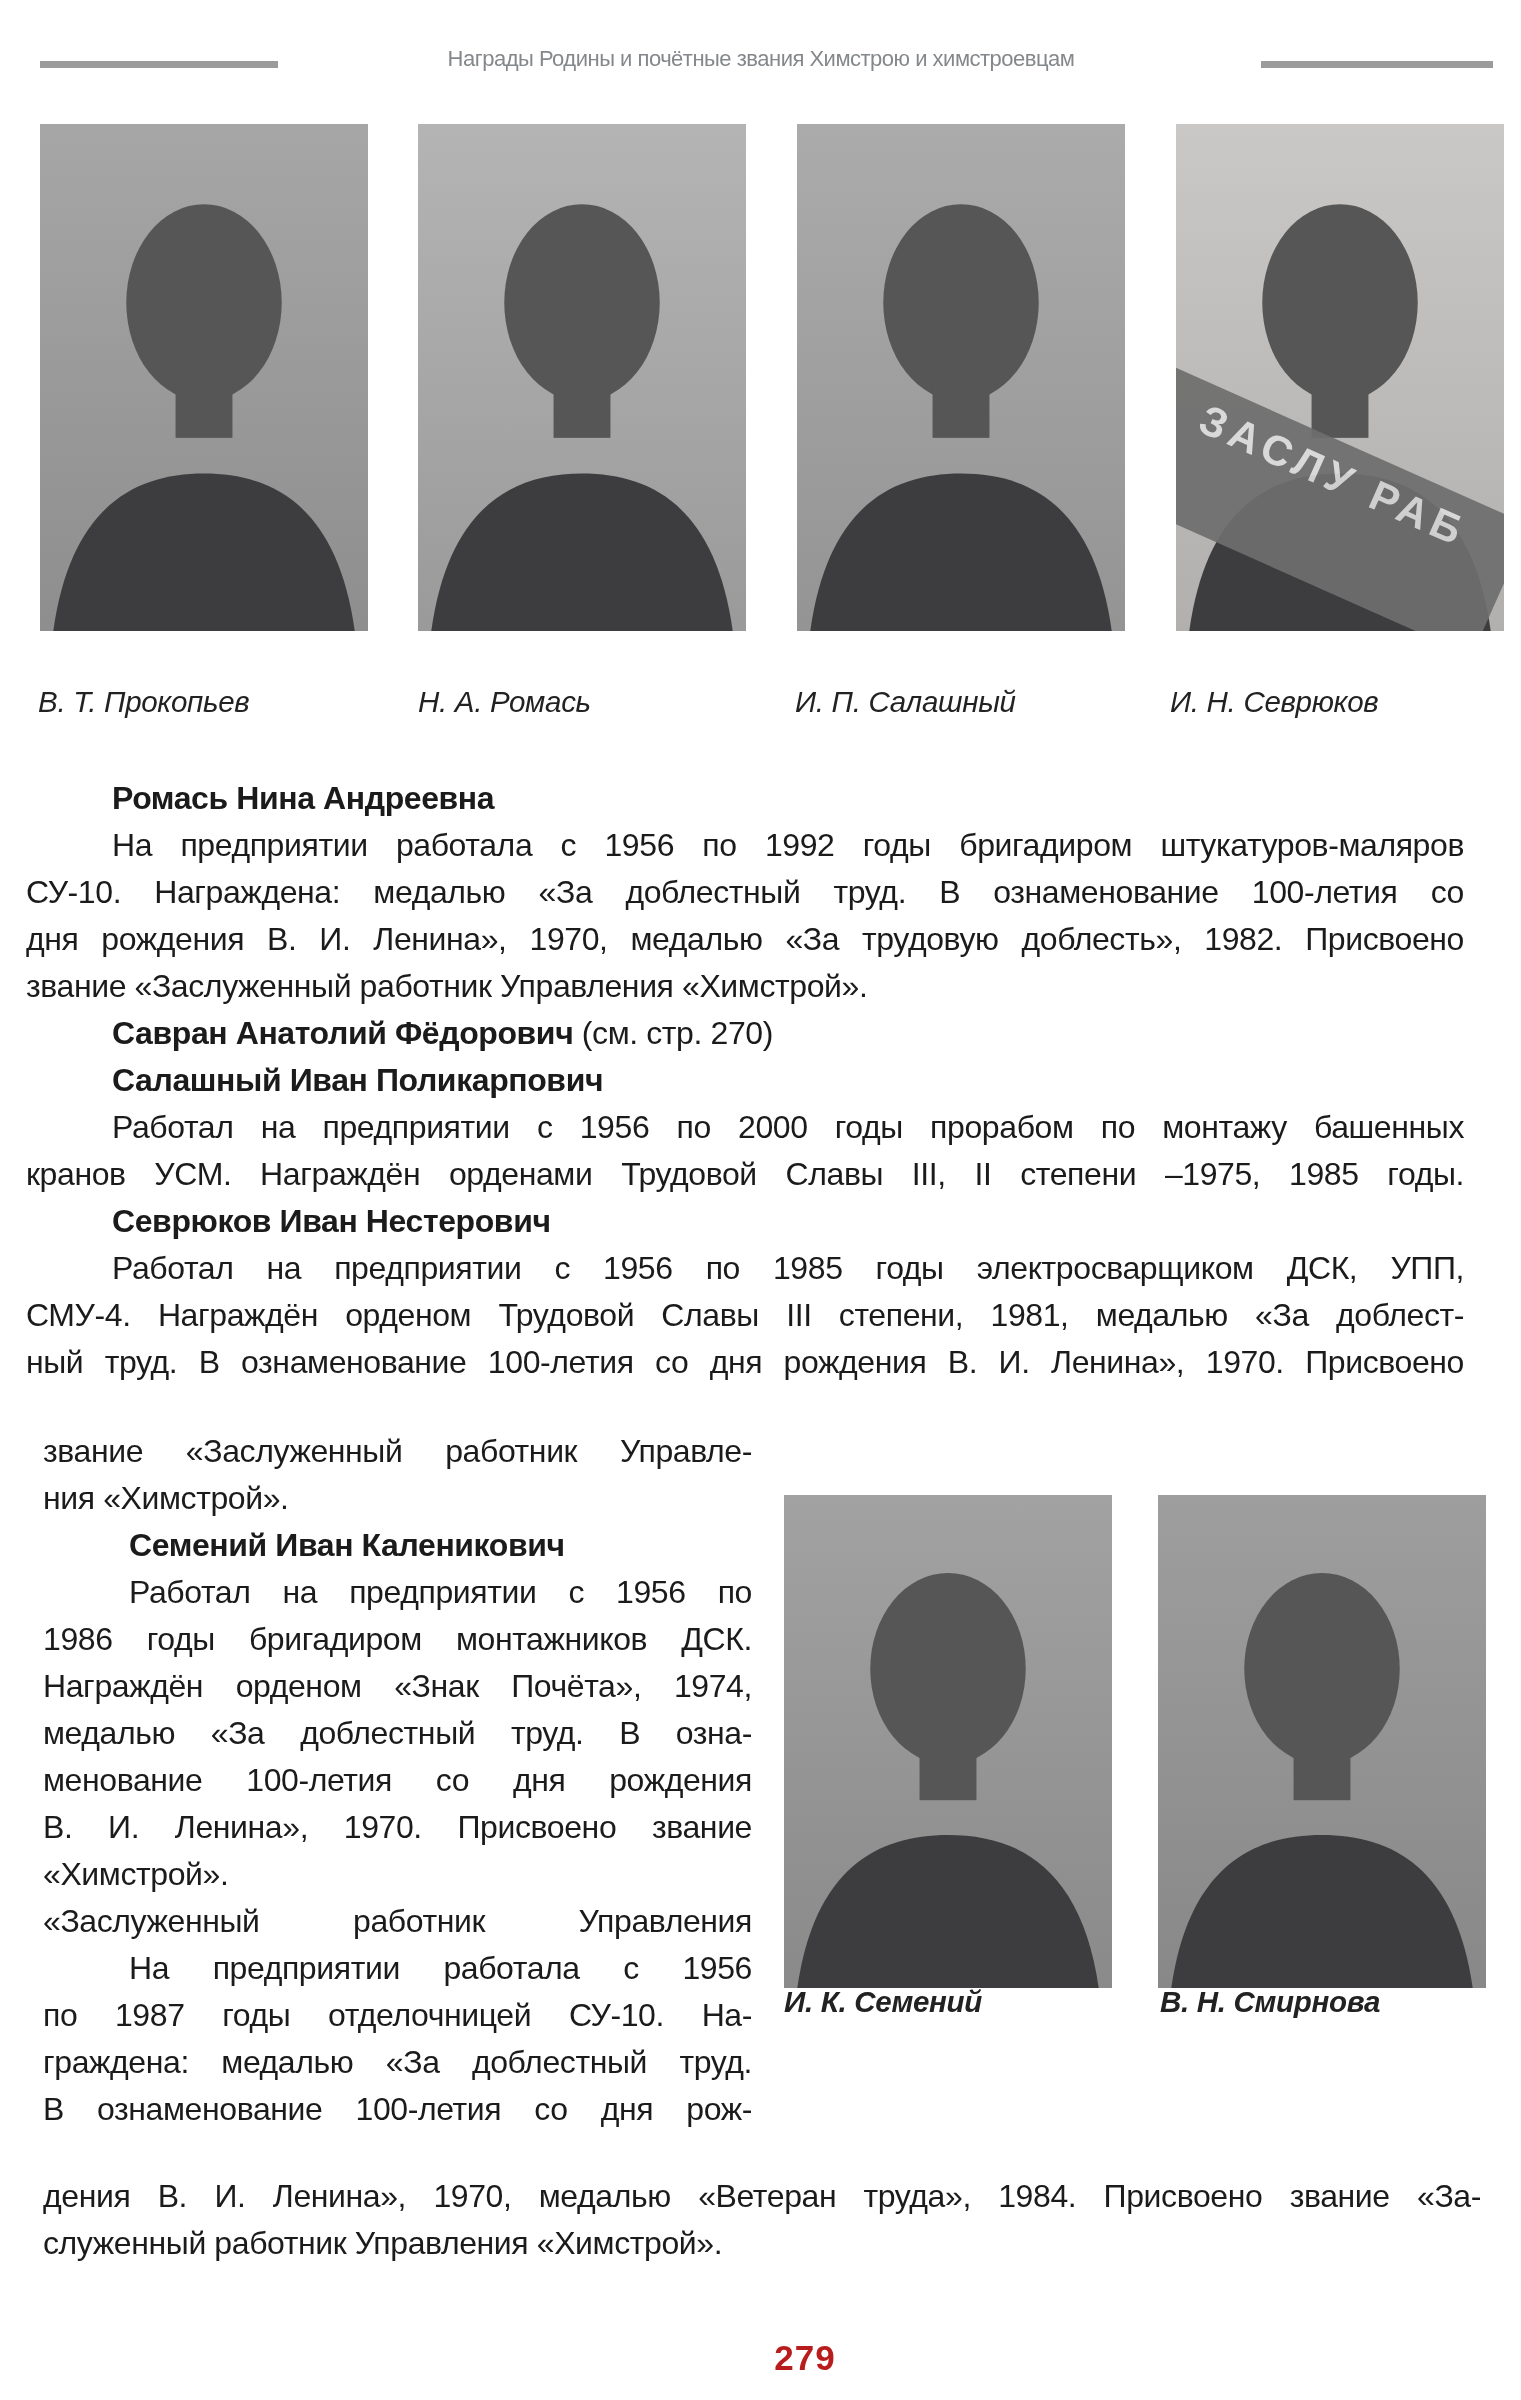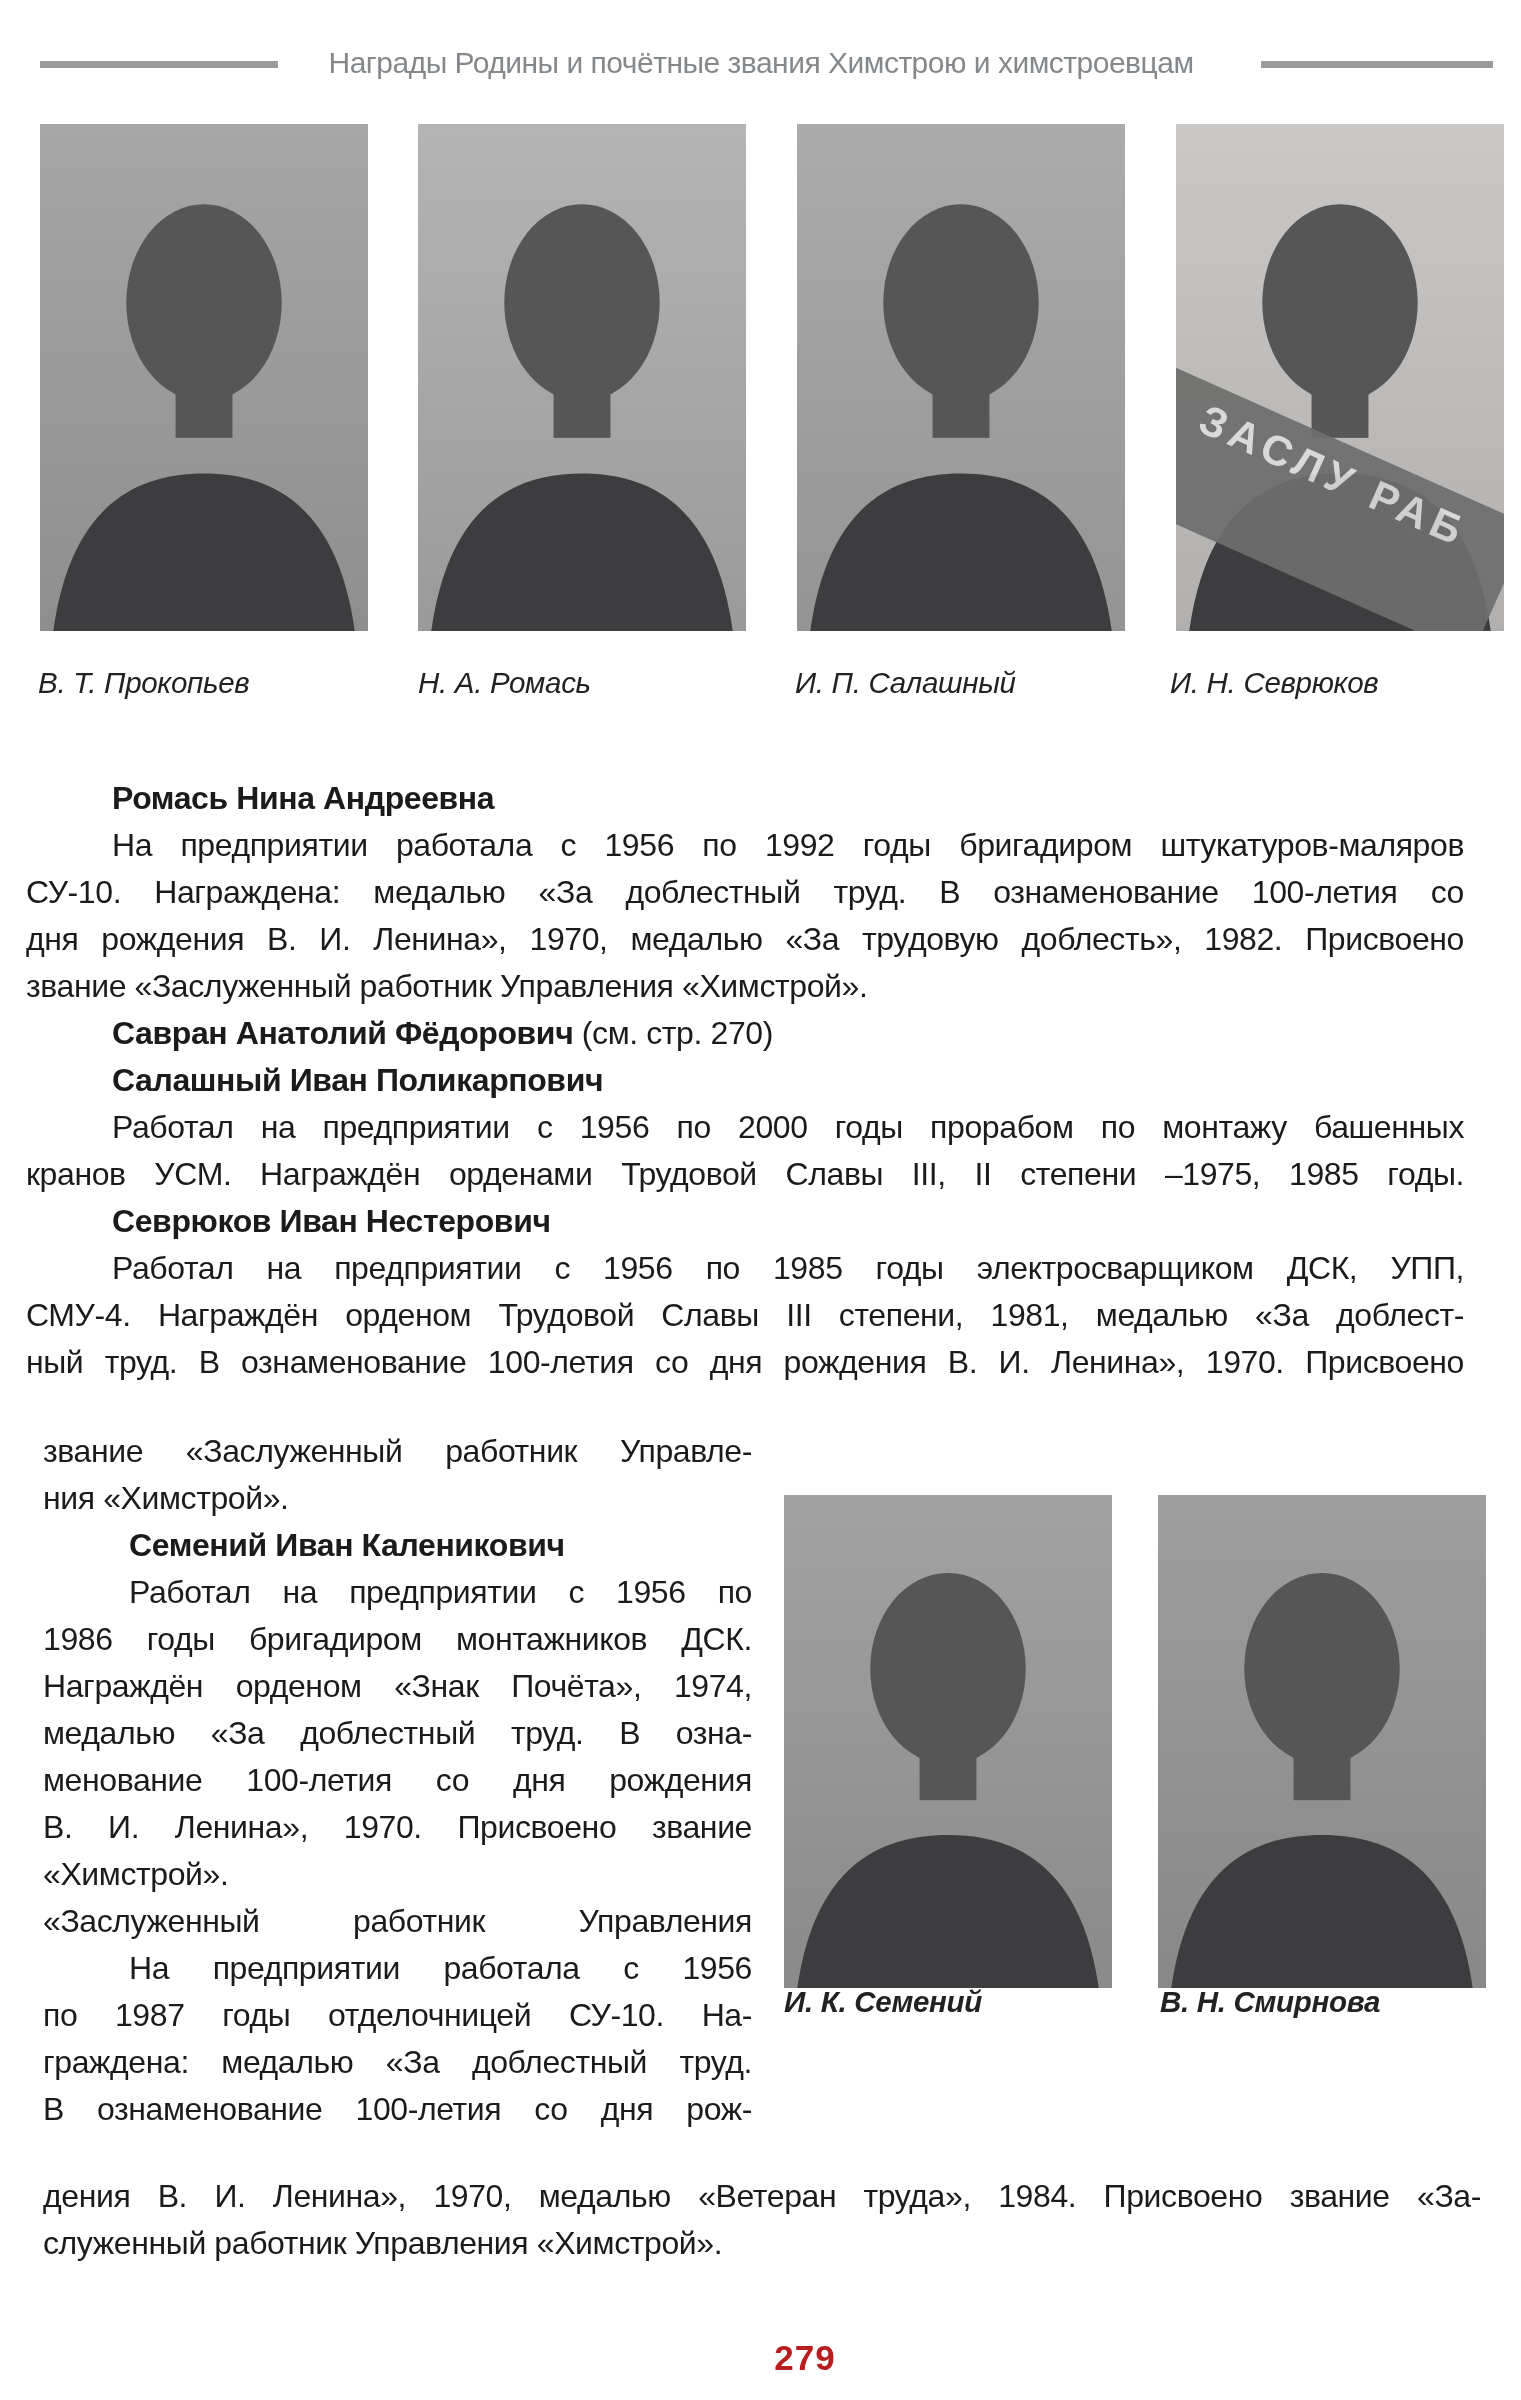--- a/index.html
+++ b/index.html
@@ -5,21 +5,21 @@
   html,body{margin:0;padding:0;}
   body{
     width:1522px;height:2401px;position:relative;background:#ffffff;
     font-family:"Liberation Sans", sans-serif;color:#1b1b1b;
   }
   .page{position:absolute;inset:0;overflow:hidden;}
 
   
   .header-title{
     position:absolute;top:46px;left:0;width:100%;text-align:center;
-    font-size:30px;letter-spacing:-0.5px;color:#85888b;
+    font-size:22px;letter-spacing:-0.5px;color:#85888b;
   }
   .rule{position:absolute;top:61px;height:6.7px;background:#9b9b9b;}
   .rule-left{left:40px;width:238px;}
   .rule-right{left:1261px;width:232px;}
 
   
   .photo{position:absolute;overflow:hidden;background:#b0b0b0;}
   .photo svg{display:block;width:100%;height:100%;}
   .tp{top:124px;width:328px;height:507px;}
   .tp1{left:40px;} .tp2{left:418px;} .tp3{left:797px;} .tp4{left:1176px;}
@@ -29,21 +29,21 @@
     position:absolute;left:-57px;top:314px;width:399px;height:143px;
     background:#6e6e6e;transform:rotate(24deg);opacity:.92;
     color:#dcdcdc;font-weight:bold;font-size:42px;letter-spacing:5.7px;
     text-align:center;line-height:49px;padding-top:9.5px;box-sizing:border-box;
   }
 
   .caption{
     position:absolute;font-style:italic;font-size:29.5px;color:#222222;
     letter-spacing:-0.3px;white-space:nowrap;
   }
-  .cap-top{top:666px;}
+  .cap-top{top:685px;}
   .cap-bottom{top:1985px;font-weight:bold;}
   .cap1{left:38px;} .cap2{left:418px;} .cap3{left:795px;} .cap4{left:1170px;}
   .cap5{left:784px;} .cap6{left:1160px;}
 
   
   .textblock{position:absolute;font-size:32px;line-height:47px;letter-spacing:-0.4px;}
   .sec-main{left:26px;top:775px;width:1438px;}
   .sec-narrow{left:43px;top:1428px;width:709px;}
   .sec-tail{left:43px;top:2173px;width:1438px;}
   .line{height:47px;overflow:visible;}

